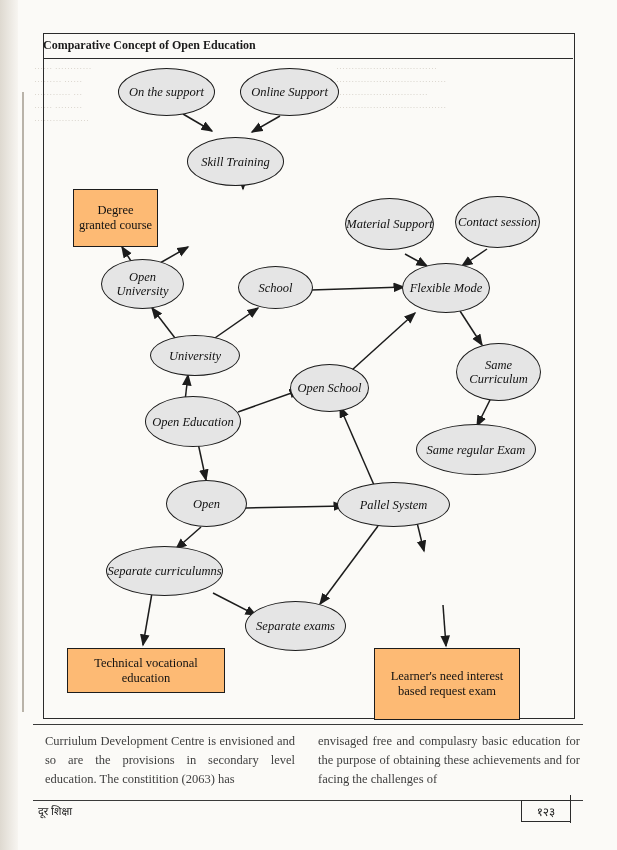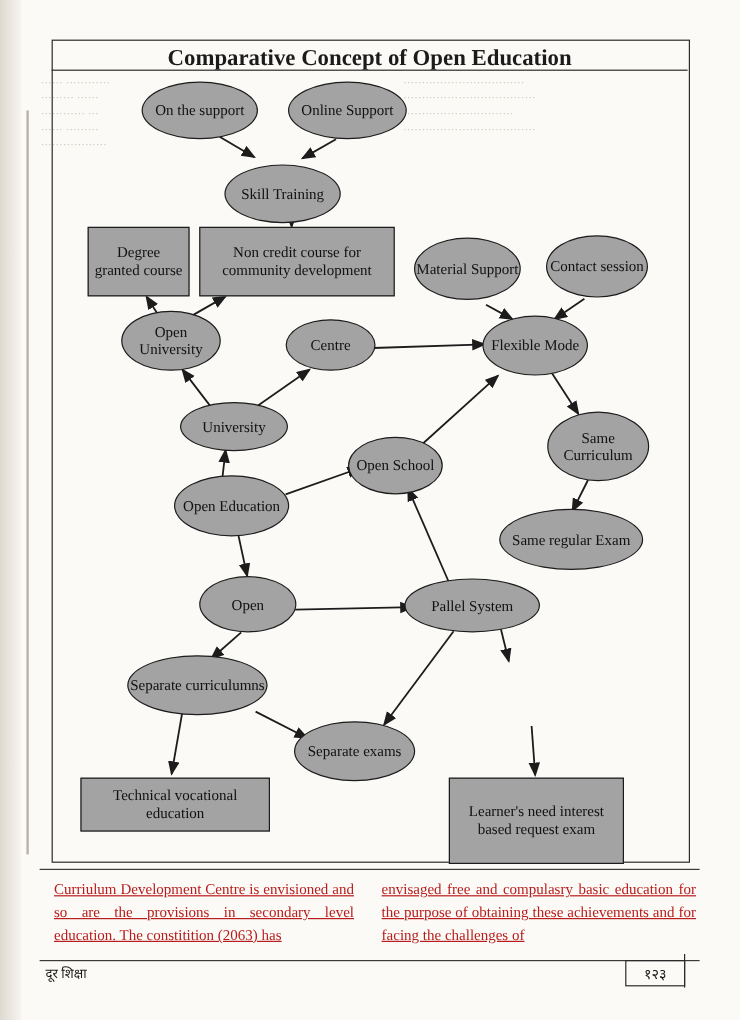--- a/index.html
+++ b/index.html
@@ -56,23 +56,22 @@
     width: 530px;
     height: 684px;
     border: 1.6px solid #2b2b2b;
     background: transparent;
   }
   #diagram-title {
     position: absolute;
     left: 43px;
     top: 38px;
     width: 530px;
-    text-align: center;
     font-weight: bold;
-    font-size: 19px;
+    font-size: 12px;
     color: #1b1b1b;
   }
   #title-rule {
     position: absolute;
     left: 43px;
     top: 58px;
     width: 530px;
     height: 1.4px;
     background: #2b2b2b;
   }
@@ -91,49 +90,49 @@
     display: flex;
     align-items: center;
     justify-content: center;
     text-align: center;
     color: #111;
     box-sizing: border-box;
   }
   .ellipse {
     border: 1.5px solid #1c1c1c;
     border-radius: 50%;
-    background: #a3a3a3;
+    background: #e5e5e5;
     font-size: 12.5px;
     line-height: 14px;
+    font-style: italic;
   }
   .rect {
     border: 1.7px solid #1c1c1c;
-    background: #a3a3a3;
+    background: #fdba74;
     font-size: 12.5px;
     line-height: 15px;
     padding: 2px 4px;
   }
   .node span { display: block; }
   
   #body-rule {
     position: absolute;
     left: 33px;
     top: 724px;
     width: 550px;
     height: 1.2px;
     background: #3a3a3a;
   }
   .col {
     position: absolute;
     top: 732px;
     font-size: 12.5px;
     line-height: 19px;
-    color: #b91c1c;
+    color: #404040;
     text-align: justify;
-    text-decoration: underline;
   }
   #col-left { left: 45px; width: 250px; }
   #col-right { left: 318px; width: 262px; }
   #footer-rule {
     position: absolute;
     left: 33px;
     top: 800px;
     width: 550px;
     height: 1.2px;
     background: #3a3a3a;
@@ -256,38 +255,35 @@
   </div>
 
   <div class="node ellipse" style="left:187px; top:137px; width:97px; height:49px;">
     <span>Skill Training</span>
   </div>
 
   <div class="node rect" style="left:73px; top:189px; width:85px; height:58px;">
     <span>Degree granted course</span>
   </div>
 
-  <div class="node rect" style="left:166px; top:189px; width:163px; height:58px;">
-    <span>Non credit course for community development</span>
-  </div>
 
   <div class="node ellipse" style="left:345px; top:198px; width:89px; height:52px;">
     <span>Material Support</span>
   </div>
 
   <div class="node ellipse" style="left:455px; top:196px; width:85px; height:52px;">
     <span>Contact session</span>
   </div>
 
   <div class="node ellipse" style="left:101px; top:259px; width:83px; height:50px;align-items:center;">
     <span>Open University</span>
   </div>
 
   <div class="node ellipse" style="left:238px; top:266px; width:75px; height:43px;">
-    <span>Centre</span>
+    <span>School</span>
   </div>
 
   <div class="node ellipse" style="left:402px; top:263px; width:88px; height:50px;">
     <span>Flexible Mode</span>
   </div>
 
   <div class="node ellipse" style="left:150px; top:335px; width:90px; height:41px;">
     <span>University</span>
   </div>
 

